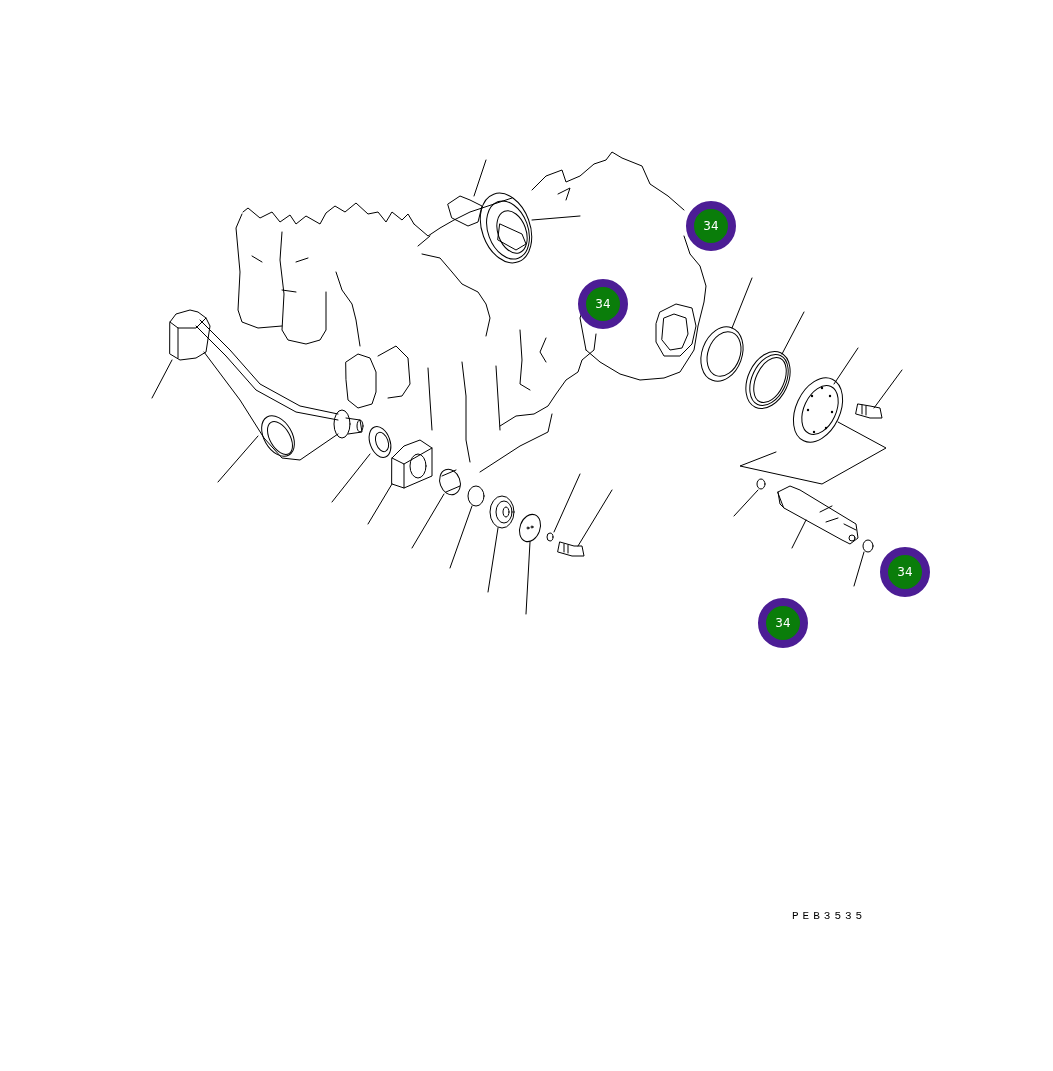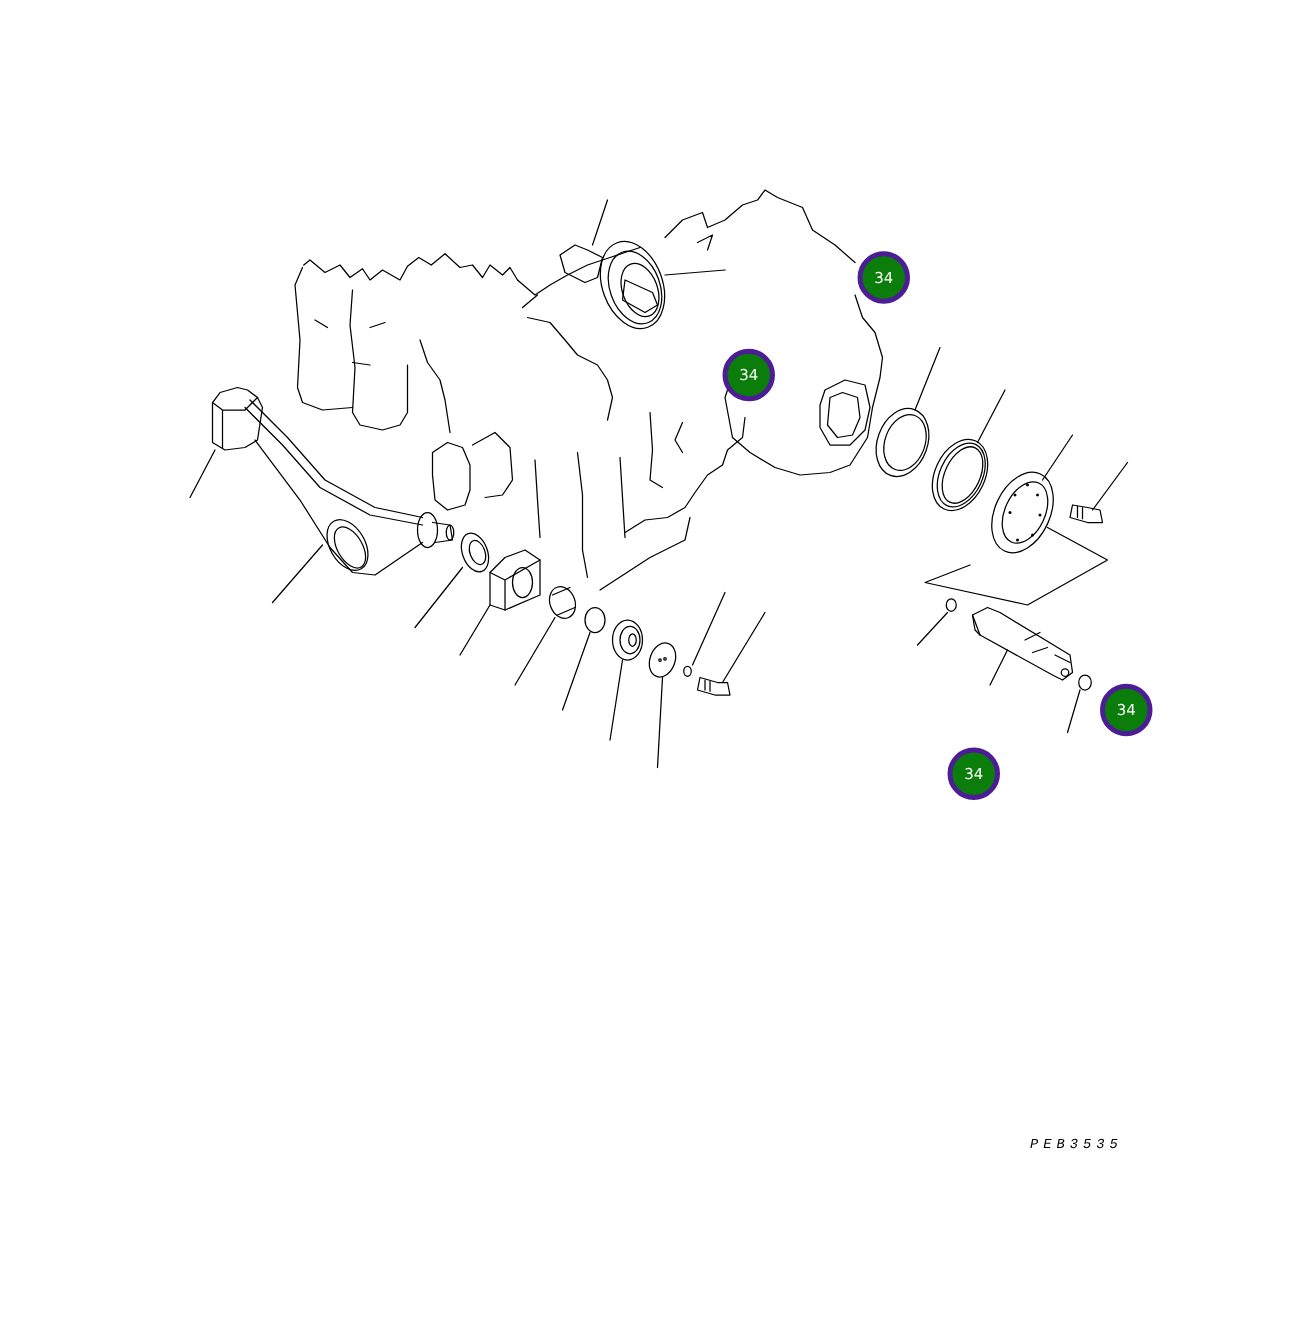--- a/index.html
+++ b/index.html
@@ -1,27 +1,27 @@
 <!DOCTYPE html>
 <html><head>
 <meta charset="utf-8">
 <style>
   html, body { margin: 0; padding: 0; background: #ffffff; }
   body { width: 1053px; height: 1071px; position: relative; overflow: hidden; font-family: "Liberation Sans", sans-serif; }
   #diagram { position: absolute; left: 0; top: 0; width: 1053px; height: 1071px; }
   #diagram .ln { fill: none; stroke: #000; stroke-width: 1; stroke-linejoin: round; stroke-linecap: round; }
   .callout {
     position: absolute; width: 34px; height: 34px; border-radius: 50%;
-    background: #0a7d0a; border: 4px solid #4c1d95; box-sizing: content-box;
+    background: #0a7d0a; border: 8px solid #4c1d95; box-sizing: content-box;
     color: #ffffff; font-size: 12px; line-height: 34px; text-align: center;
     font-family: "DejaVu Sans", sans-serif; cursor: pointer;
   }
   .ref-code {
-    position: absolute; left: 824px; top: 910px; font-size: 11px;
-    letter-spacing: 4px; color: #000; font-family: "Liberation Mono", monospace; font-style: italic;
+    position: absolute; left: 792px; top: 910px; font-size: 11px;
+    letter-spacing: 4px; color: #000; font-family: "Liberation Mono", monospace;
   }
 </style>
 </head>
 <body>
 
 <svg id="diagram" viewBox="0 0 1053 1071" xmlns="http://www.w3.org/2000/svg">
 
   <g>
 
     <path class="ln" d="M243,212 L248,208 L260,218 L272,212 L280,222 L290,215 L296,224 L306,216 L320,224 L326,213 L335,206 L345,212 L356,203 L368,214 L378,212 L386,222 L392,212 L402,220 L408,214 L414,224"></path>

